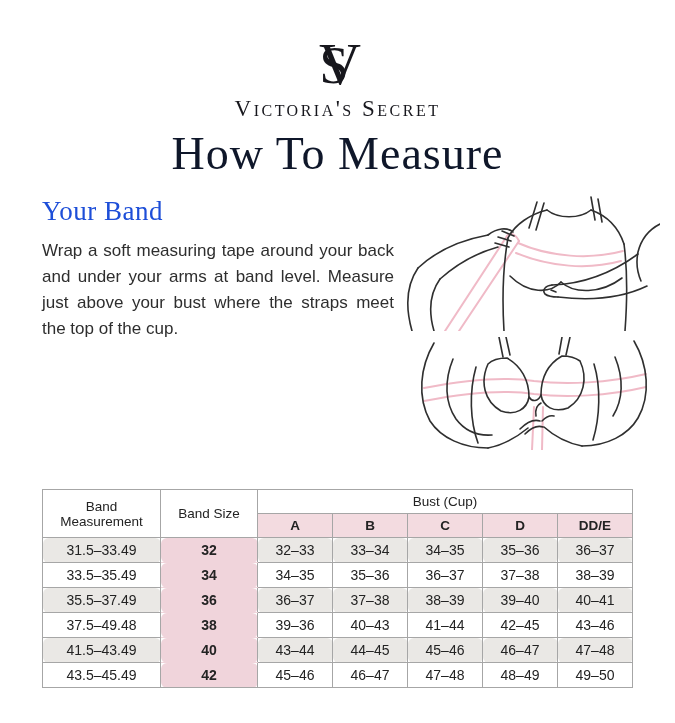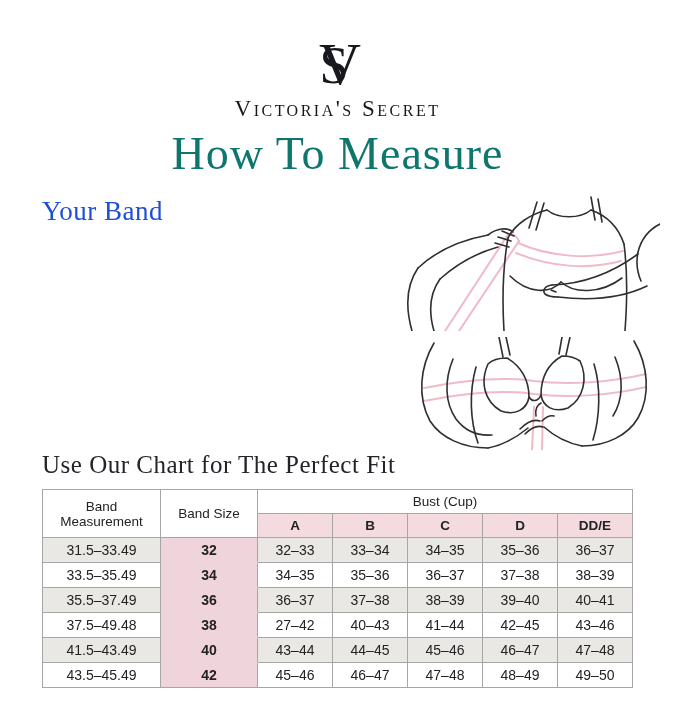--- a/index.html
+++ b/index.html
@@ -30,21 +30,21 @@
     letter-spacing:2.5px;
     color:#17171d;
   }
   .title{
     position:absolute;top:127px;left:0;width:100%;
     text-align:center;
     font-family:"Liberation Serif",serif;
     font-weight:400;
     font-size:46px;
     letter-spacing:1px;
-    color:#0f766e;
+    color:#0f172a;
   }
   .section-copy{position:absolute;left:42px;width:352px;}
   .copy-band{top:196px;}
   .copy-bust{top:340px;}
   .section-copy h2{
     font-family:"Liberation Serif",serif;
     font-weight:400;
     font-size:27px;
     letter-spacing:.5px;
     color:#1d4ed8;
@@ -79,21 +79,21 @@
     padding-left:16px;
   }
   .size-chart th,.size-chart td{
     border:1px solid var(--border);
     text-align:center;
     vertical-align:middle;
     padding:0;
   }
   .size-chart thead th{height:24px;font-weight:400;font-size:13.5px;background:#fff;}
   .size-chart thead th.cup{background:var(--pink-head);font-weight:700;}
-  .size-chart tbody td{height:25px;background:#fff;}
+  .size-chart tbody td{height:25px;background:#fff;border-radius:6px;}
   .size-chart tbody tr.alt td{background:var(--gray-row);}
   .size-chart tbody td.bandsize{
     background:var(--pink-col) !important;
     font-weight:700;
     border-top-color:var(--pink-col);
     border-bottom-color:var(--pink-col);
   }
   .size-chart tbody td.bandsize.bs-last{border-bottom-color:var(--border);}
   .col-meas{width:118px;}
   .col-size{width:97px;}
@@ -113,20 +113,21 @@
       <text x="31" y="55" font-family="'Liberation Serif',serif" font-size="54" text-anchor="middle" fill="#17171d">S</text>
       <text x="37" y="56" font-family="'Liberation Serif',serif" font-size="60" text-anchor="middle" fill="#17171d">V</text>
     </svg>
     <div class="wordmark">Victoria's Secret</div>
   </div>
 
   <h1 class="title">How To Measure</h1>
 
   <div class="section-copy copy-band">
     <h2>Your Band</h2>
+    <p>Wrap a soft measuring tape around your back and under your arms at band level.  Measure just above your bust where the straps meet the top of the cup.</p>
   </div>
 
   <svg class="illus illus-band" width="262" height="137" viewBox="0 0 262 137" aria-hidden="true">
 
     <path class="tape" d="M109,42 L47,137"></path>
     <path class="tape" d="M121,47 L61,137"></path>
     <path class="tape" d="M109,42 C112,37 118,41 121,47"></path>
     <path class="tape" d="M120,49 C152,63 192,66 225,57"></path>
     <path class="tape" d="M118,59 C152,73 190,76 223,67"></path>
 
@@ -184,21 +185,20 @@
     <path d="M226,4 C240,28 243,58 230,81 C220,98 199,109 174,109"></path>
     <path d="M207,20 C216,42 215,63 205,79"></path>
     <path d="M174,109 C159,106 146,99 136,90"></path>
 
     <path d="M112,92 C119,85 126,82 132,84"></path>
     <path d="M117,97 C123,91 129,88 135,90"></path>
     <path d="M128,79 C127,73 129,68 133,66"></path>
     <path d="M134,84 C138,80 142,78 146,79"></path>
   </svg>
 
-  <h2 class="chart-heading">Use Our Chart for The Perfect Fit</h2>
 
   <table class="size-chart">
     <colgroup>
       <col class="col-meas">
         <col class="col-size">
       <col>
         <col>
         <col>
         <col>
         <col>
@@ -241,21 +241,21 @@
           <td class="bandsize">36</td>
           <td>36–37</td>
           <td>37–38</td>
           <td>38–39</td>
           <td>39–40</td>
           <td>40–41</td>
         </tr>
         <tr>
           <td>37.5–49.48</td>
           <td class="bandsize">38</td>
-          <td>27–42</td>
+          <td>39–36</td>
           <td>40–43</td>
           <td>41–44</td>
           <td>42–45</td>
           <td>43–46</td>
         </tr>
         <tr class="alt">
           <td>41.5–43.49</td>
           <td class="bandsize">40</td>
           <td>43–44</td>
           <td>44–45</td>

